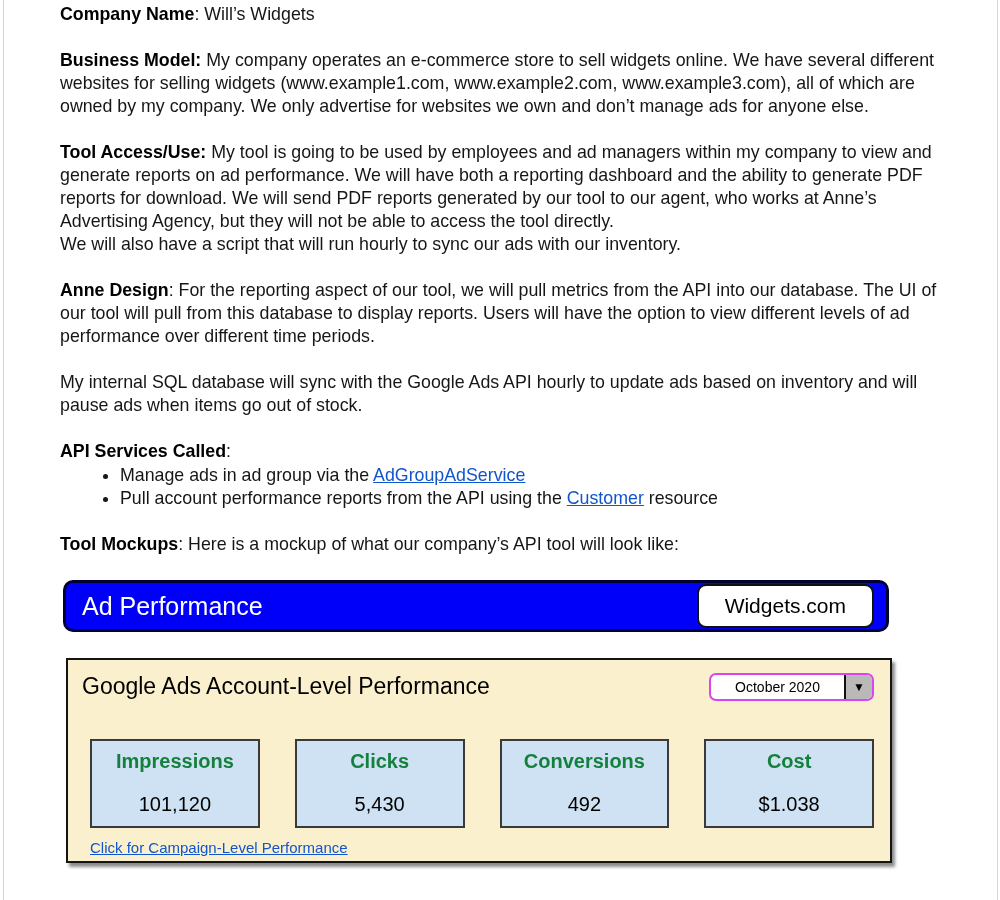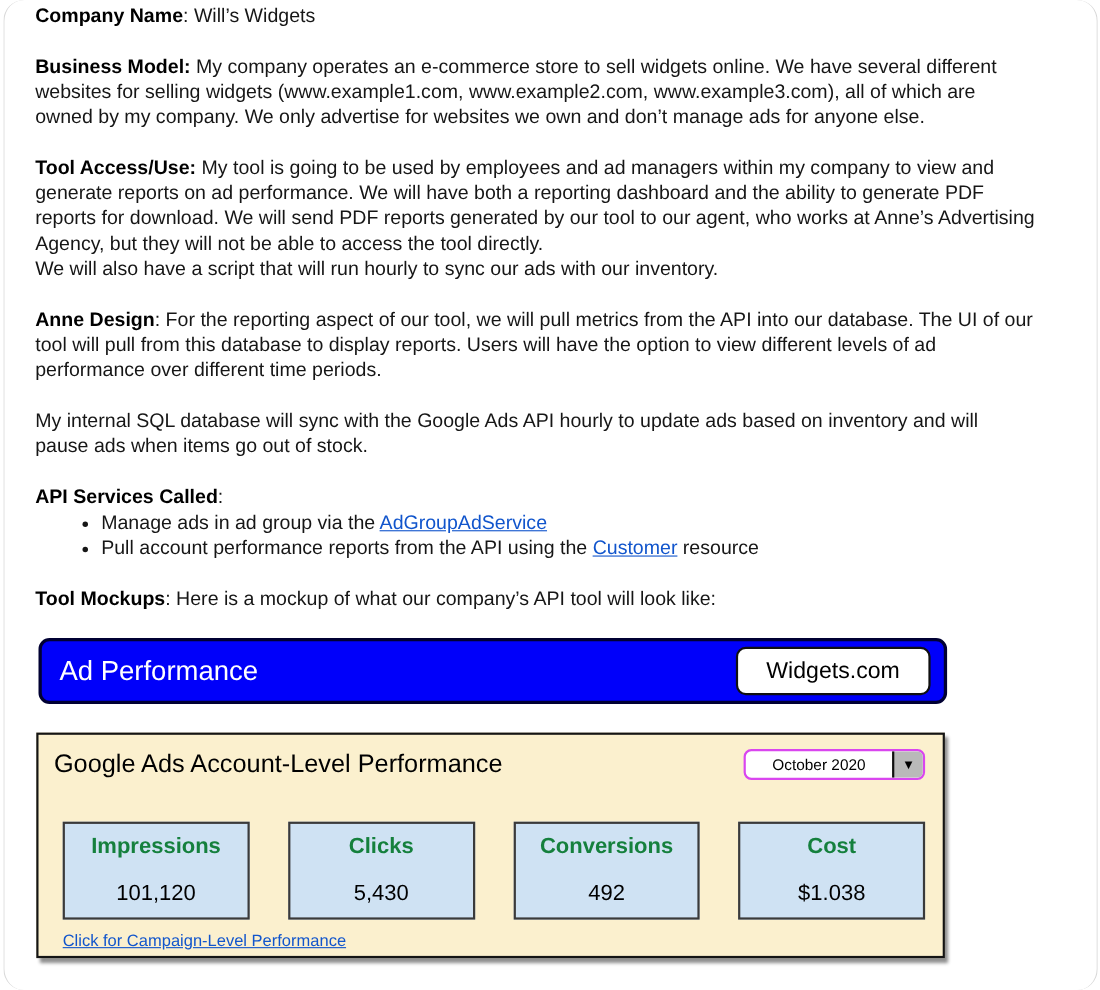--- a/index.html
+++ b/index.html
@@ -8,49 +8,48 @@
     width:1000px; height:900px; overflow:hidden;
     background:#ffffff;
     font-family:"Liberation Sans","DejaVu Sans",sans-serif;
     color:#161616;
   }
   .page {
     margin:0 2px 0 3px;
     min-height:900px;
     border-left:1px solid #d6d6d6;
     border-right:1px solid #d6d6d6;
-    padding:3px 55px 0 28px;
-    border-radius:19px;
+    padding:3px 55px 0 56px;
   }
   
   .doc p { margin:23px 0 0; font-size:17.8px; line-height:23px; }
   .doc p.first { margin-top:0; }
   .doc b { color:#000; }
   ul.bullets { margin:1px; padding-left:59px; }
   ul.bullets li { font-size:17.8px; line-height:23px; }
   a { color:var(--link,#1155CC); text-decoration:underline; cursor:pointer; }
 
   
   .mock-header {
-    margin:24px 0 0 3px; width:826px; height:60px;
+    margin:24px 0 0 3px; width:826px; height:52px;
     background:var(--accent,#0000FA);
     border:3px solid #000033; border-radius:10px;
     display:flex; align-items:center; justify-content:space-between;
     padding:0 12px 0 16px;
   }
   .mock-title { color:#ffffff; font-size:25px; }
   .site-btn {
     background:#ffffff; border:2px solid #101010; border-radius:9px;
     font-size:21px; color:#000; padding:7px 26px; line-height:1.2;
     font-family:inherit; cursor:pointer;
   }
 
   
   .mock-panel {
-    margin:26px 0 0 1px; width:826px; height:205px;
+    margin:26px 0 0 6px; width:826px; height:205px;
     background:var(--panel,#FBF0CE);
     border:2px solid #141414;
     box-shadow:3px 4px 3px rgba(0,0,0,0.45);
   }
   .panel-head { display:flex; justify-content:space-between; align-items:flex-start; padding:13px 16px 0 14px; }
   .panel-title { font-size:23px; color:#000; }
   .dropdown {
     display:flex; align-items:stretch; height:28px; width:165px;
     border:2px solid #d946ef; border-radius:7px; overflow:hidden;
     background:#ffffff; cursor:pointer;

